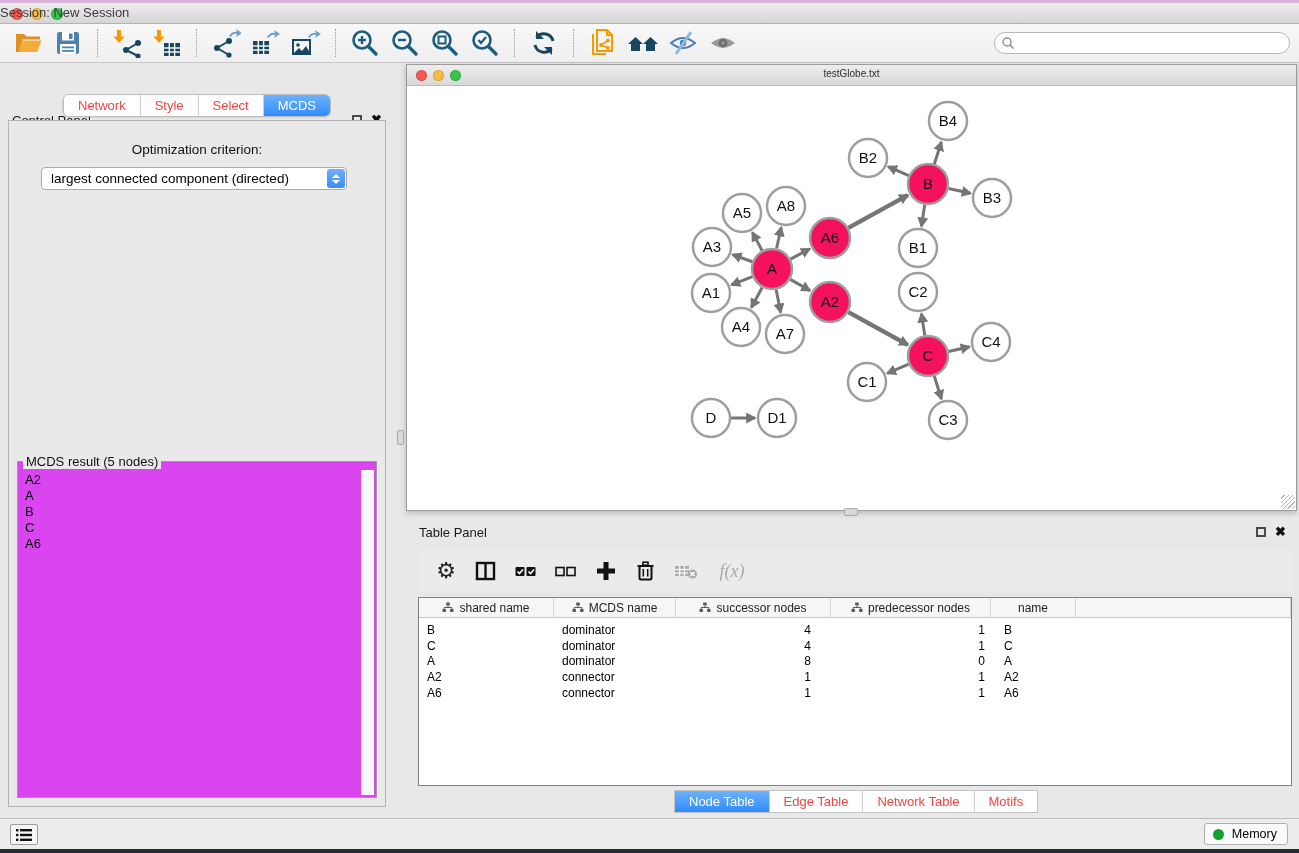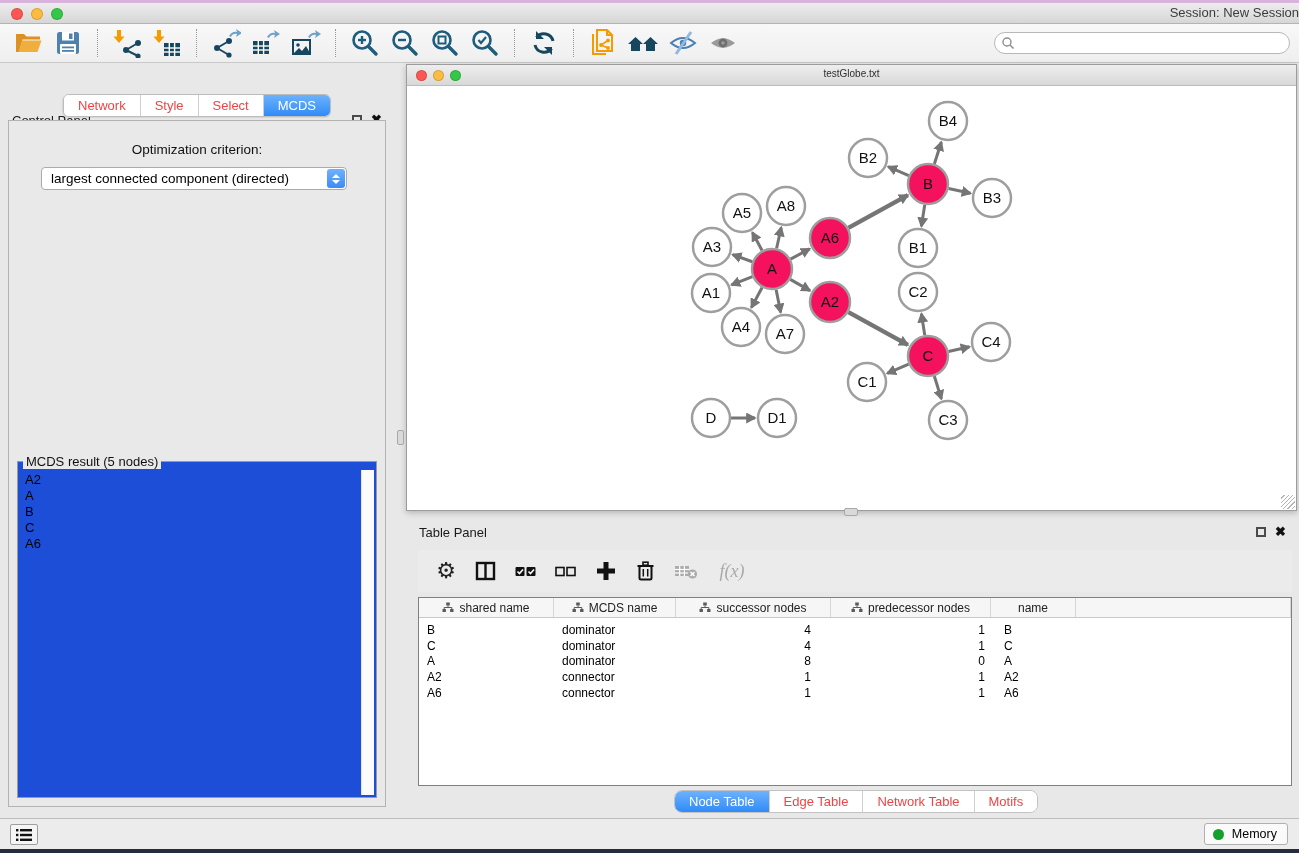--- a/index.html
+++ b/index.html
@@ -3,21 +3,21 @@
 <meta charset="utf-8">
 <style>
   * { box-sizing: border-box; }
   html,body { margin:0; padding:0; }
   body { font-family:"Liberation Sans", sans-serif; background:#272c3c; }
   .screen { position:relative; width:1299px; height:853px; overflow:hidden; background:#e8e8e8; }
 
   
   .titlebar { position:absolute; left:0; top:0; width:1299px; height:24px;
     background:linear-gradient(#ededed,#d6d6d6); border-top:3px solid #d9b3dc; border-bottom:1px solid #b4b4b4; }
-  .titlebar .title { position:absolute; left:0; right:0; top:2px; text-align:right; font-size:13px; color:#3c3c3c; }
+  .titlebar .title { position:absolute; left:0; right:0; top:2px; text-align:left; font-size:13px; color:#3c3c3c; }
   .lights { position:absolute; left:11px; top:5px; display:flex; gap:8px; }
   .light { width:12px; height:12px; border-radius:50%; border:1px solid rgba(0,0,0,.15); }
   .light.red{ background:#fc5753; } .light.yellow{ background:#fdbc40; } .light.green{ background:#34c748; }
 
   
   .toolbar { position:absolute; left:0; top:24px; width:1299px; height:39px;
     background:linear-gradient(#f8f8f8,#efefef); border-bottom:1px solid #c9c9c9;
     display:flex; align-items:center; padding:0 8px; }
   .tb { width:40px; height:34px; background:none; border:none; display:flex; align-items:center; justify-content:center; padding:0; cursor:default; }
   .tbsep { width:0; height:28px; border-left:1px dotted #999; margin:0 9px; }
@@ -41,21 +41,21 @@
   .opt-label { margin-top:21px; text-align:center; font-size:13.5px; color:#111; }
   .dropdown { position:absolute; left:32px; right:38px; top:46px; height:23px; background:#fff;
     border:1px solid #ababab; border-radius:4px; display:flex; align-items:center; font-size:13.5px; padding-left:9px; color:#000; }
   .dd-stepper { position:absolute; right:1px; top:1px; width:18px; height:19px; border-radius:3px;
     background:linear-gradient(#6fb1fd,#3a8cf8); display:flex; flex-direction:column; align-items:center; justify-content:center; gap:2px; }
   .dd-up { width:0; height:0; border-left:4px solid transparent; border-right:4px solid transparent; border-bottom:4px solid #fff; }
   .dd-down { width:0; height:0; border-left:4px solid transparent; border-right:4px solid transparent; border-top:4px solid #fff; }
   .btn-row { position:absolute; top:94px; left:0; right:0; display:flex; justify-content:center; gap:26px; }
   .mac-btn { height:24px; padding:0 16px; background:linear-gradient(#ffffff,#f1f1f1); border:1px solid #b6b6b6;
     border-radius:5px; font-size:13.5px; color:#111; font-family:"Liberation Sans",sans-serif; }
-  .result-box { position:absolute; left:8px; right:8px; top:333px; bottom:8px; border:1px solid #9a9a9a; margin:0; padding:0; background:#1d4ed8; }
+  .result-box { position:absolute; left:8px; right:8px; top:333px; bottom:8px; border:1px solid #9a9a9a; margin:0; padding:0; background:#d946ef; }
   .result-box legend { margin-left:5px; padding:0 3px; font-size:13px; color:#111; background:#e9e9e9; }
   .result-list { position:absolute; left:2px; right:17px; top:0; bottom:2px; padding:3px 0 0 5px; font-size:13px; line-height:16px; color:#000; overflow:hidden; }
   .result-scroll { position:absolute; top:1px; right:2px; width:13px; bottom:2px; background:#fbfbfb; border-left:1px solid #e3e3e3; }
 
   
   .netwin { position:absolute; left:406px; top:64px; width:891px; height:447px; background:#fff;
     border:1px solid #9c9c9c; box-shadow:0 2px 6px rgba(0,0,0,.22); }
   .net-titlebar { position:relative; height:21px; background:linear-gradient(#eeeeee,#d8d8d8); border-bottom:1px solid #bcbcbc; }
   .net-titlebar .lights { top:5px; left:9px; gap:6px; }
   .net-titlebar .light { width:11px; height:11px; }
@@ -78,21 +78,21 @@
   .thead { display:flex; height:20px; background:#f6f6f6; border-bottom:1px solid #c9c9c9; }
   .th { display:flex; align-items:center; justify-content:center; gap:5px; border-right:1px solid #d6d6d6; font-size:12px; color:#222; }
   .tbody { padding-top:4px; }
   .trow { display:flex; height:15.8px; align-items:center; font-size:12px; color:#000; }
   .td { overflow:hidden; white-space:nowrap; }
   .td.al { padding-left:8px; text-align:left; }
   .td.ar2 { padding-right:20px; text-align:right; }
   .td.ar3 { padding-right:6px; text-align:right; }
   .td.aname { padding-left:13px; text-align:left; }
   .bottom-tabs { position:absolute; left:674px; top:790px; display:flex; height:23px;
-    border:1px solid #c3c3c3; border-radius:8px; overflow:hidden; background:#fff; }
+    border:1px solid #c3c3c3; border-radius:0; overflow:hidden; background:#fff; }
 
   
   .statusbar { position:absolute; left:0; top:818px; width:1299px; height:31px; background:#ececec; border-top:1px solid #bdbdbd; }
   .list-btn { position:absolute; left:10px; top:5px; width:28px; height:21px; background:#f5f5f5; border:1px solid #9e9e9e; border-radius:2px;
     display:flex; align-items:center; justify-content:center; padding:0; }
   .memory-btn { position:absolute; right:11px; top:4px; height:22px; padding:0 10px 0 8px; background:#fafafa; border:1px solid #b0b0b0;
     border-radius:3px; display:flex; align-items:center; gap:8px; font-size:12.5px; color:#000; font-family:"Liberation Sans",sans-serif; }
   .memdot { width:11px; height:11px; border-radius:50%; background:#14a02e; }
   .desktop-strip { position:absolute; left:0; top:849px; width:1299px; height:4px; background:#272c3c; }
 </style>

